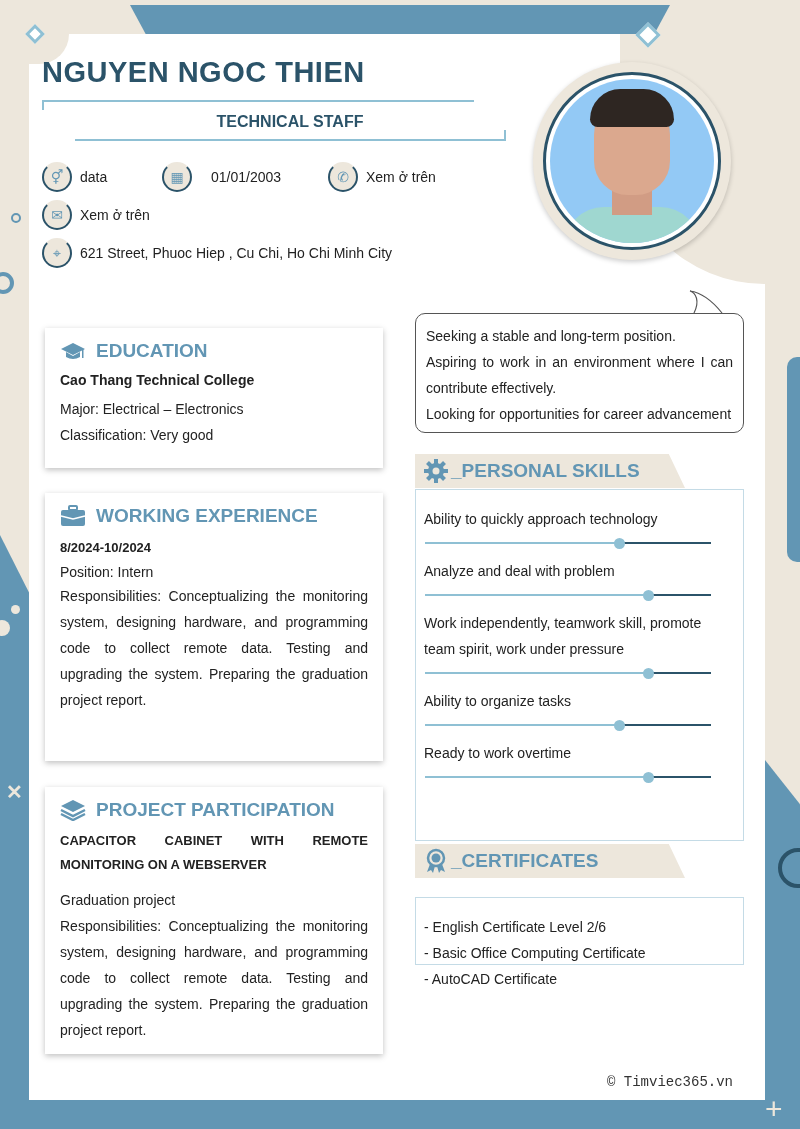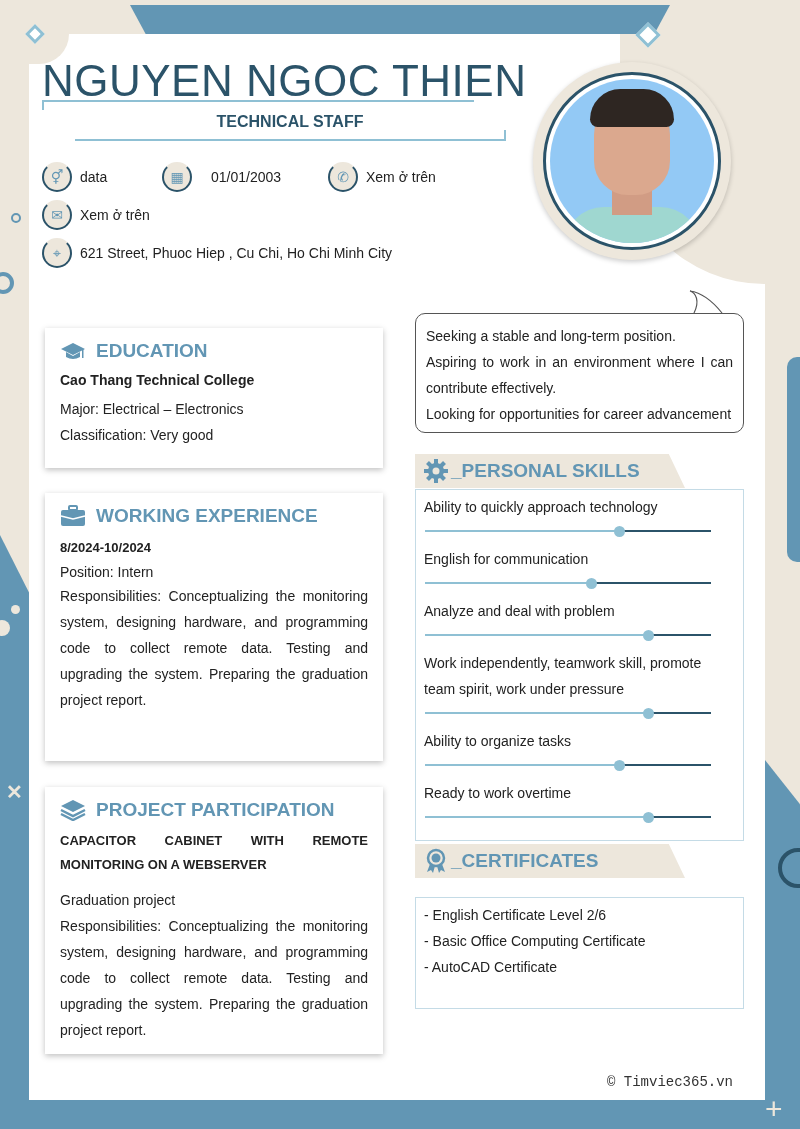--- a/index.html
+++ b/index.html
@@ -17,21 +17,21 @@
   .beige-corner-tl { position: absolute; left: 29px; top: 34px; width: 40px; height: 30px; background: #ede7dc; border-bottom-right-radius: 40px; }
   .beige-arc-tr { position: absolute; left: 620px; top: 34px; width: 145px; height: 250px; background: #ede7dc; border-bottom-left-radius: 160px; }
 
   .diamond { position: absolute; width: 14px; height: 14px; border: 3px solid #8fc0d4; background: #fff; transform: rotate(45deg); }
   .deco-ring { position: absolute; border-radius: 50%; border: 2px solid #6296b4; }
   .deco-dot { position: absolute; border-radius: 50%; background: #ede7dc; }
   .deco-x { position: absolute; color: #ede7dc; font-size: 20px; font-weight: bold; }
   .deco-plus { position: absolute; color: #ede7dc; font-size: 30px; }
 
   
-  .name { position: absolute; left: 42px; top: 56px; font-size: 44px; font-weight: normal; color: #2b5369; letter-spacing: 0.5px; }
+  .name { position: absolute; left: 42px; top: 56px; font-size: 29px; font-weight: bold; color: #2b5369; letter-spacing: 0.5px; }
   .line1 { position: absolute; left: 42px; top: 100px; width: 432px; height: 10px; border-top: 2px solid #8fc0d4; border-left: 2px solid #8fc0d4; }
   .title { position: absolute; left: 75px; top: 113px; width: 430px; text-align: center; font-size: 16px; font-weight: bold; color: #2b5369; }
   .line2 { position: absolute; left: 75px; top: 130px; width: 431px; height: 11px; border-bottom: 2px solid #8fc0d4; border-right: 2px solid #8fc0d4; }
 
   .contact { position: absolute; display: flex; align-items: center; font-size: 14px; color: #222; }
   .cicon { width: 30px; height: 30px; border-radius: 50%; background: #ede7dc; border: 2px solid #2b5369; border-top-color: transparent; border-bottom-color: #2b5369; display: flex; align-items: center; justify-content: center; margin-right: 8px; color: #6296b4; font-size: 14px; }
 
   .avatar-wrap { position: absolute; left: 533px; top: 62px; width: 198px; height: 198px; border-radius: 50%; background: #ede7dc; box-shadow: 0 2px 5px rgba(0,0,0,0.2); }
   .avatar-ring { position: absolute; left: 10px; top: 10px; width: 178px; height: 178px; border-radius: 50%; border: 3px solid #2b5369; background: #fff; }
   .avatar { position: absolute; left: 4px; top: 4px; width: 164px; height: 164px; border-radius: 50%; background: #93c9f5; overflow: hidden; }
@@ -48,21 +48,21 @@
   .card .bold { font-weight: bold; }
   .justify { text-align: justify; }
 
   
   .objective { position: absolute; left: 415px; top: 313px; width: 329px; height: 120px; border: 1.5px solid #555; border-radius: 10px; padding: 9px 10px; font-size: 14px; line-height: 26px; text-align: justify; }
   .bubble-tail { position: absolute; left: 688px; top: 289px; width: 50px; height: 26px; }
 
   
   .rs-head { position: absolute; left: 415px; width: 270px; height: 34px; background: #ede7dc; clip-path: polygon(0 0, 94% 0, 100% 100%, 0 100%); display: flex; align-items: center; padding-left: 8px; font-size: 19px; font-weight: bold; color: #6296b4; }
   .rs-head .ic { width: 26px; height: 26px; margin-right: 2px; }
-  .rs-box { position: absolute; left: 415px; width: 329px; border: 1px solid #c4dbe6; padding: 4px 8px; }
+  .rs-box { position: absolute; left: 415px; width: 329px; border: 1px solid #c4dbe6; padding: 16px 8px; }
   .skill { font-size: 14px; line-height: 26px; }
   .slider { position: relative; height: 10px; margin: 6px 0 10px 1px; width: 286px; }
   .slider .track-l { position: absolute; left: 0; top: 4px; height: 2px; background: #8fc0d4; }
   .slider .track-r { position: absolute; right: 0; top: 4px; height: 2px; background: #2b5369; }
   .slider .knob { position: absolute; top: 0; width: 11px; height: 11px; margin-left: -5px; border-radius: 50%; background: #8fc0d4; }
   .cert { font-size: 14px; line-height: 26px; }
 
   .footer { position: absolute; left: 607px; top: 1074px; font-family: "Liberation Mono", monospace; font-size: 14px; color: #333; }
 </style>
 </head>
@@ -190,28 +190,20 @@
 <div class="rs-box" style="top:489px;height:352px;">
   <div>
     <div class="skill">Ability to quickly approach technology</div>
     <div class="slider">
         <div class="track-l" style="width:68%"></div>
         <div class="track-r" style="width:32%"></div>
         <div class="knob" style="left:68%"></div>
       </div>
   </div>
   <div>
-    <div class="skill">English for communication</div>
-    <div class="slider">
-        <div class="track-l" style="width:58%"></div>
-        <div class="track-r" style="width:42%"></div>
-        <div class="knob" style="left:58%"></div>
-      </div>
-  </div>
-  <div>
     <div class="skill">Analyze and deal with problem</div>
     <div class="slider">
         <div class="track-l" style="width:78%"></div>
         <div class="track-r" style="width:22%"></div>
         <div class="knob" style="left:78%"></div>
       </div>
   </div>
   <div>
     <div class="skill">Work independently, teamwork skill, promote team spirit, work under pressure</div>
     <div class="slider">
@@ -240,19 +232,19 @@
 
 <div class="rs-head" style="top:844px;">
   <svg class="ic" viewBox="0 0 26 26">
     <circle cx="13" cy="10" r="8" fill="none" stroke="#6296b4" stroke-width="2.5"></circle>
     <circle cx="13" cy="10" r="4.5" fill="#6296b4"></circle>
     <path d="M7 16 L4 24 L8 22 L10 25 L12 18 Z" fill="#6296b4"></path>
     <path d="M19 16 L22 24 L18 22 L16 25 L14 18 Z" fill="#6296b4"></path>
   </svg>
   <span>_CERTIFICATES</span>
 </div>
-<div class="rs-box" style="top:897px;height:112px;">
+<div class="rs-box" style="top:897px;height:68px;">
   <div class="cert">- English Certificate Level 2/6</div>
   <div class="cert">- Basic Office Computing Certificate</div>
   <div class="cert">- AutoCAD Certificate</div>
 </div>
 
 <div class="footer">© Timviec365.vn</div>
 
 </body></html>

